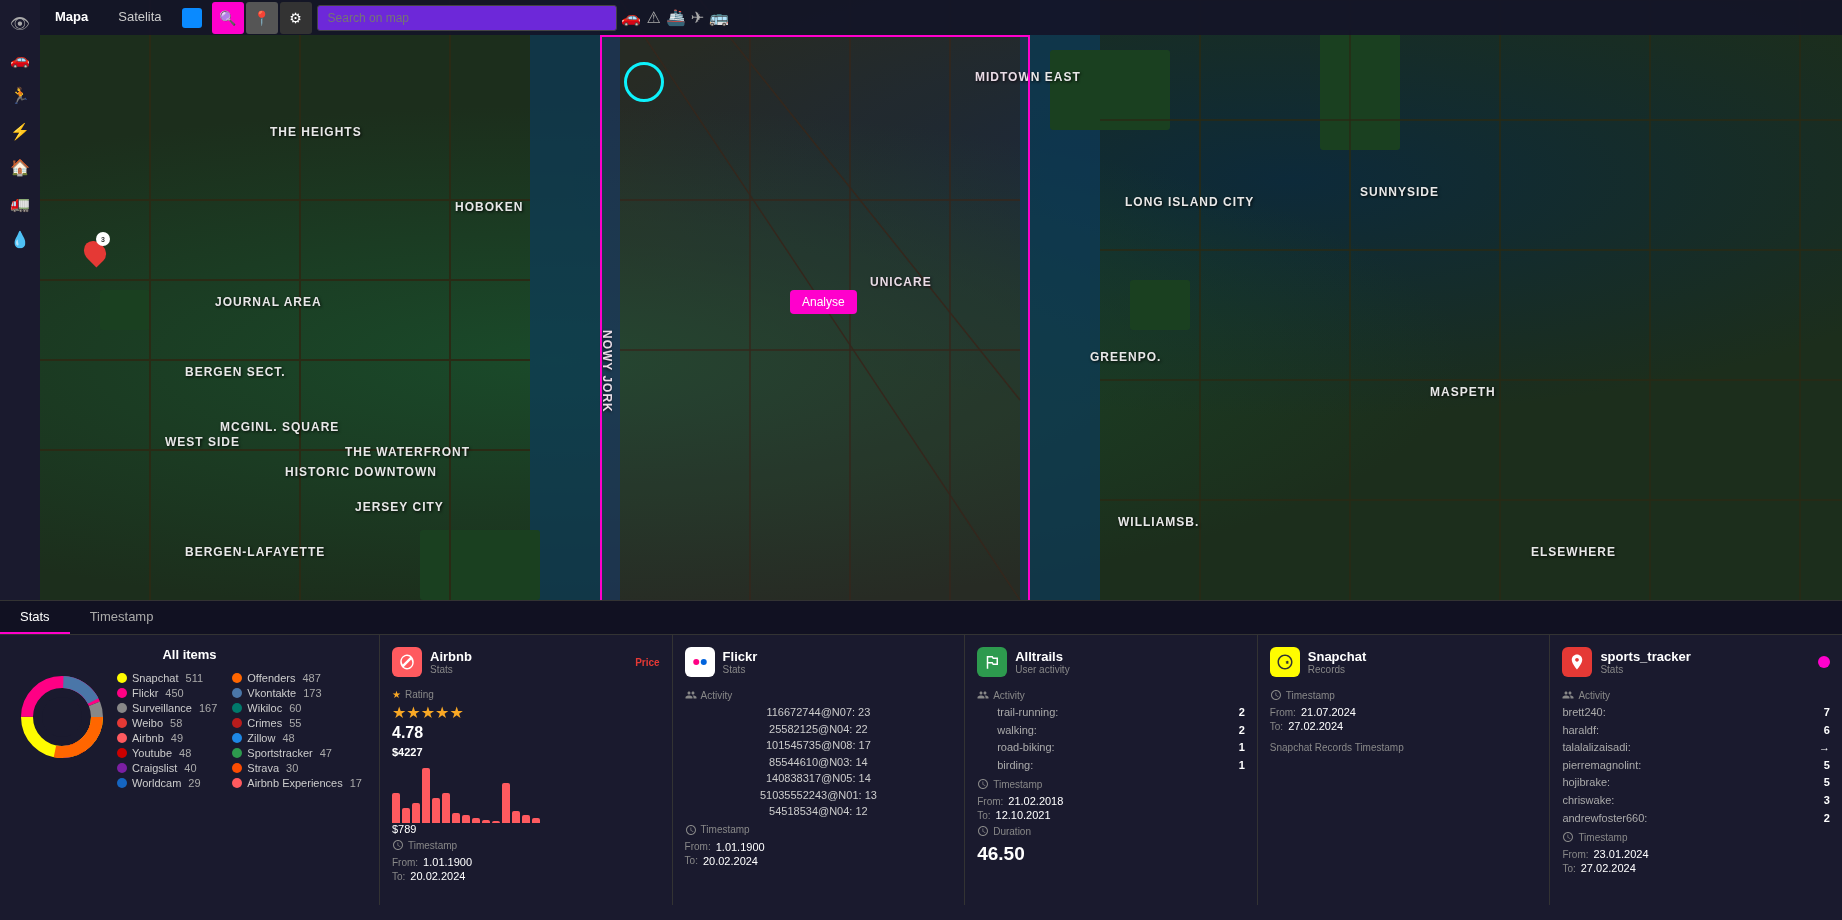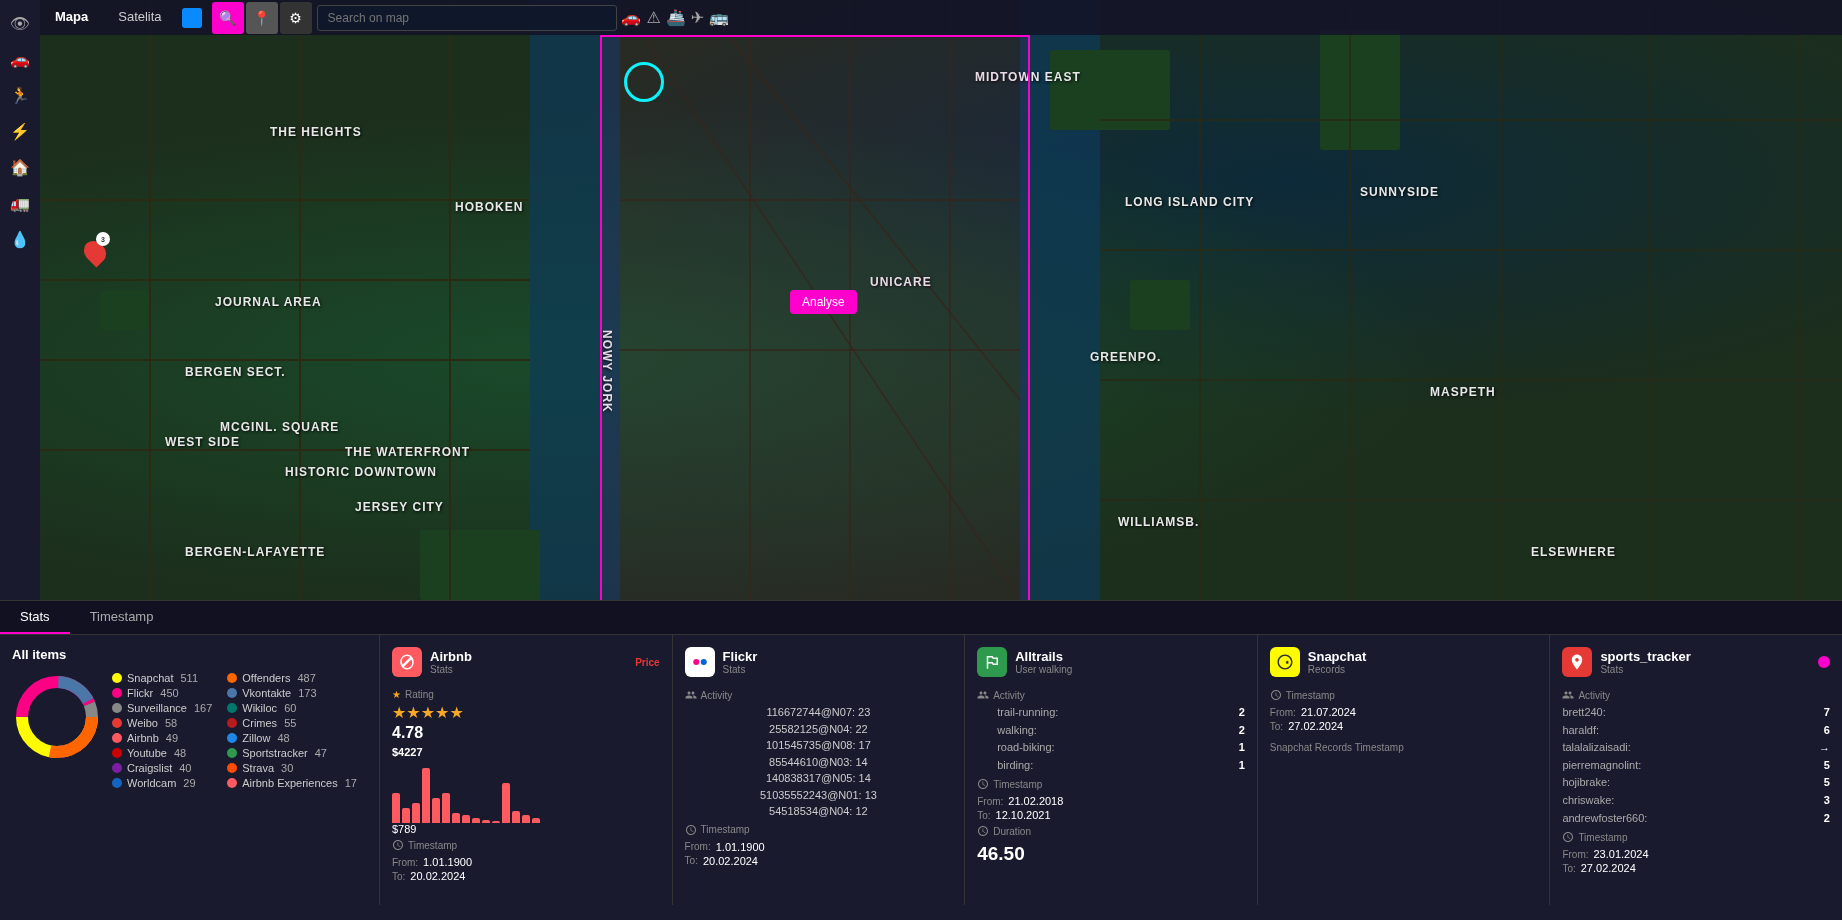--- a/index.html
+++ b/index.html
@@ -97,21 +97,21 @@
       color: white;
       font-size: 14px;
       cursor: pointer;
       border-radius: 3px;
     }
     .top-icon.gray { background: #555; }
     .top-icon.dark { background: #333; }
     .search-bar {
       flex: 1;
       height: 26px;
-      background: #0f172a;
+      background: #6d28d9;
       border: 1px solid #444;
       border-radius: 3px;
       color: #aaa;
       padding: 0 10px;
       font-size: 12px;
       margin: 0 5px;
       max-width: 300px;
     }
     .transport-icons {
       display: flex;
@@ -184,20 +184,21 @@
     }
 
     
     .all-items-panel {
       width: 380px;
       min-width: 380px;
       padding: 12px;
       border-right: 1px solid #333;
       display: flex;
       flex-direction: column;
+      align-items: center;
     }
     .panel-title {
       font-size: 13px;
       font-weight: bold;
       color: #fff;
       margin-bottom: 10px;
     }
     .all-items-content {
       display: flex;
       gap: 10px;
@@ -721,21 +722,21 @@
 
     <div class="stat-card">
       <div class="card-header">
         <div class="card-logo alltrails">
           <svg width="18" height="18" viewBox="0 0 24 24" fill="white">
               <path d="M14 6l-1-2H5v17h2v-7h5l1 2h7V6h-6zm4 8h-4l-1-2H7V6h5l1 2h5v6z"></path>
             </svg>
         </div>
         <div class="card-title-group">
           <div class="card-app-name">Alltrails</div>
-          <div class="card-subtitle">User walking</div>
+          <div class="card-subtitle">User activity</div>
         </div>
       </div>
       <div class="card-section-label">
         <svg viewBox="0 0 24 24" fill="#888" width="12" height="12">
             <path d="M16 11c1.66 0 2.99-1.34 2.99-3S17.66 5 16 5c-1.66 0-3 1.34-3 3s1.34 3 3 3zm-8 0c1.66 0 2.99-1.34 2.99-3S9.66 5 8 5C6.34 5 5 6.34 5 8s1.34 3 3 3zm0 2c-2.33 0-7 1.17-7 3.5V19h14v-2.5c0-2.33-4.67-3.5-7-3.5zm8 0c-.29 0-.62.02-.97.05 1.16.84 1.97 1.97 1.97 3.45V19h6v-2.5c0-2.33-4.67-3.5-7-3.5z"></path>
           </svg>
         <span>Activity</span>
       </div>
       <div class="activity-list">
         <div class="activity-item">

